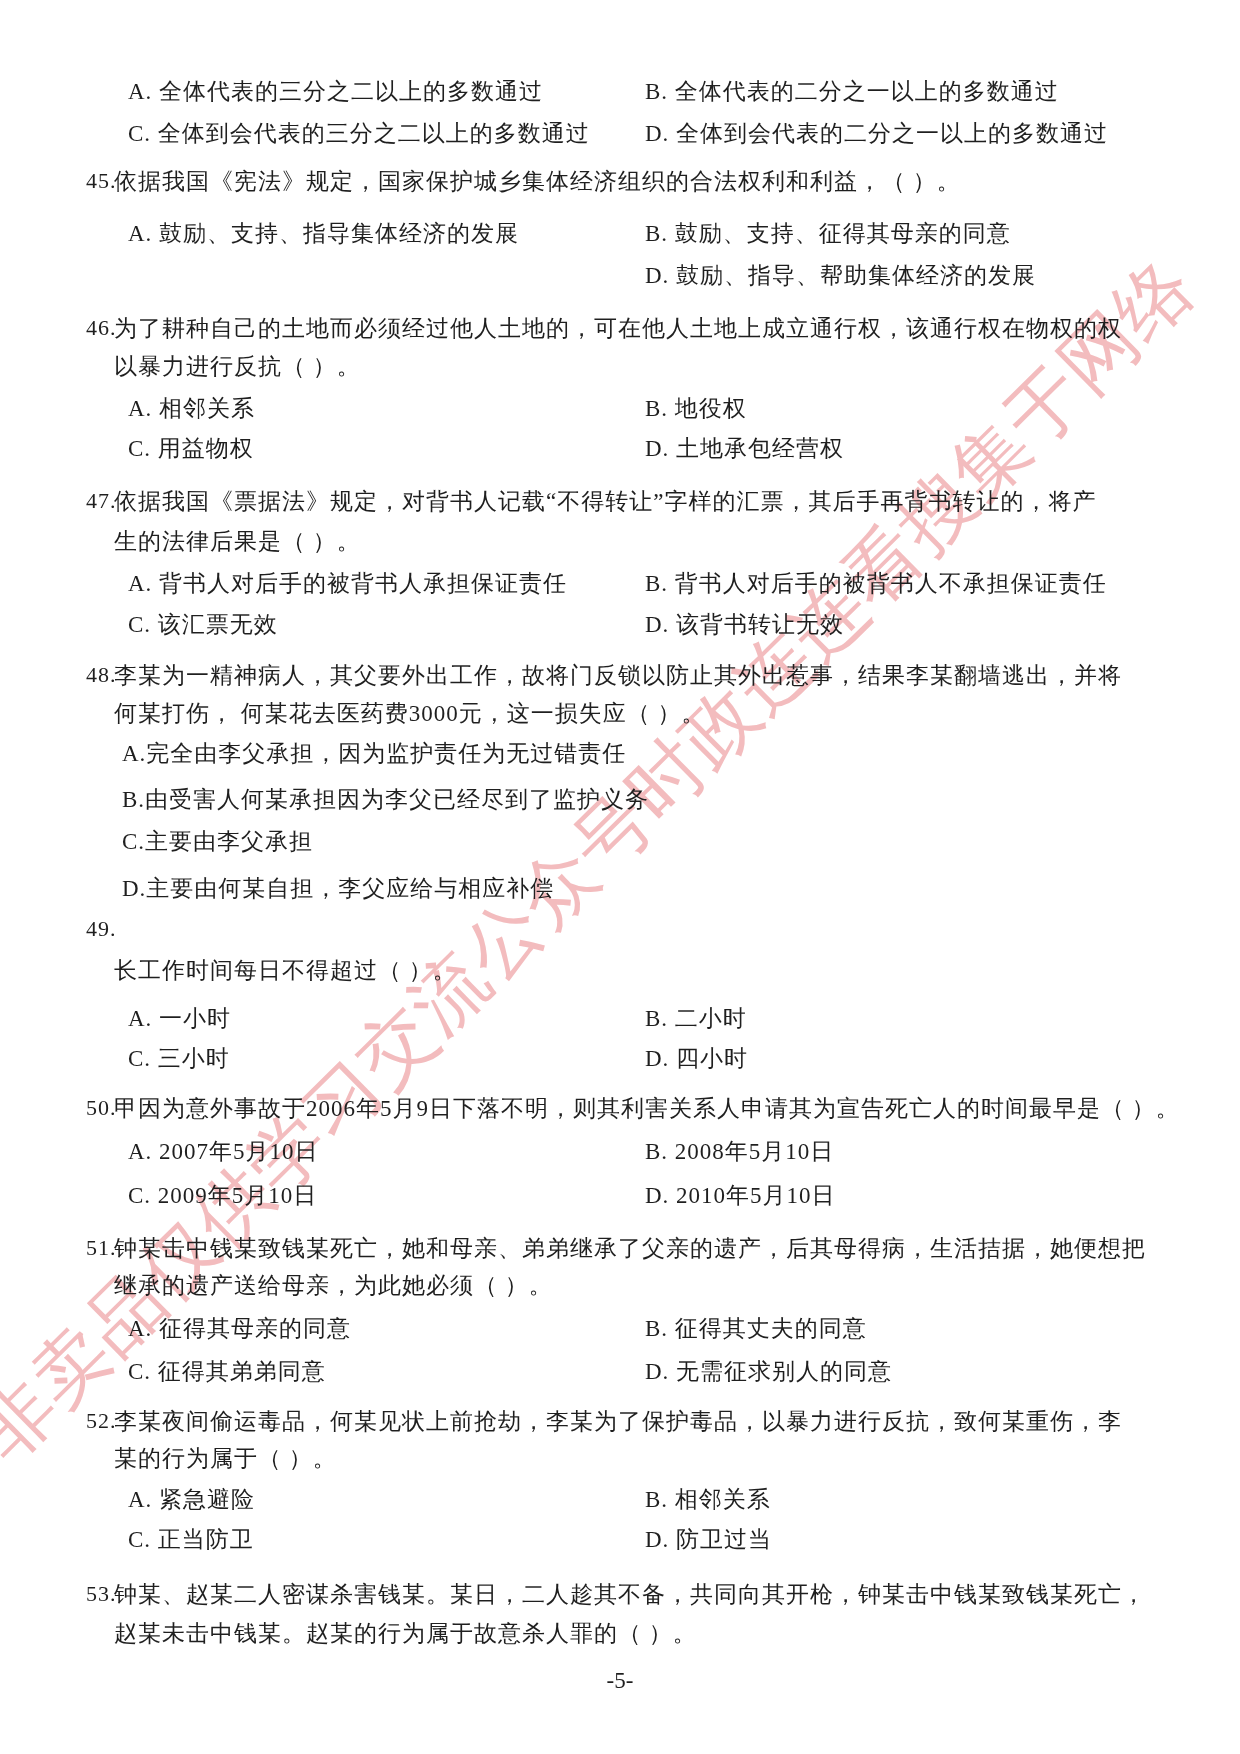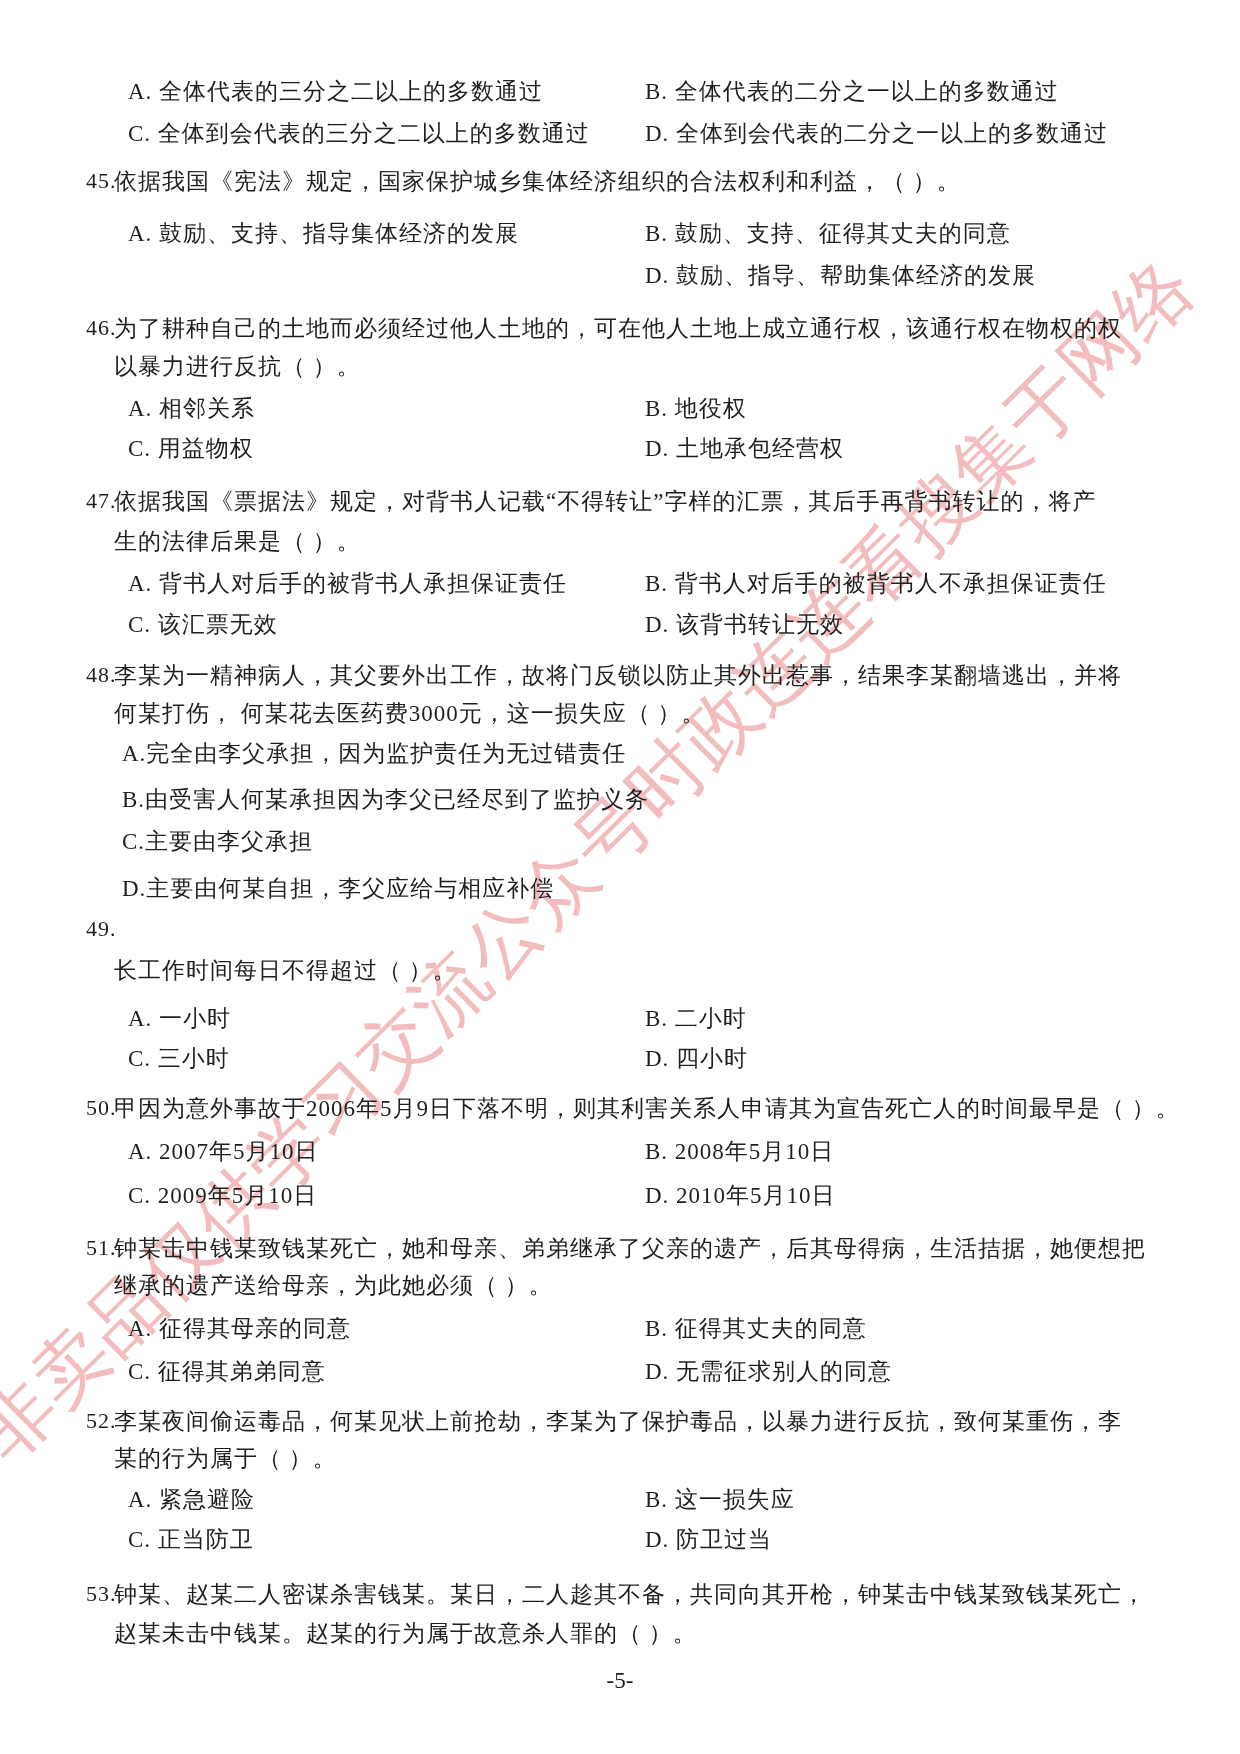--- a/index.html
+++ b/index.html
@@ -54,21 +54,21 @@
   <div id="watermark">非卖品仅供学习交流公众号时政连连看搜集于网络</div>
 
   <span class="t" style="left:128px;top:78px">A. 全体代表的三分之二以上的多数通过</span>
   <span class="t" style="left:645px;top:78px">B. 全体代表的二分之一以上的多数通过</span>
   <span class="t" style="left:128px;top:120px">C. 全体到会代表的三分之二以上的多数通过</span>
   <span class="t" style="left:645px;top:120px">D. 全体到会代表的二分之一以上的多数通过</span>
 
   <span class="t qnum" style="left:86px;top:168px">45.</span>
   <span class="t" style="left:114px;top:168px">依据我国《宪法》规定，国家保护城乡集体经济组织的合法权利和利益，（ ）。</span>
   <span class="t" style="left:128px;top:220px">A. 鼓励、支持、指导集体经济的发展</span>
-  <span class="t" style="left:645px;top:220px">B. 鼓励、支持、征得其丈夫的同意</span>
+  <span class="t" style="left:645px;top:220px">B. 鼓励、支持、征得其母亲的同意</span>
   <span class="t" style="left:645px;top:262px">D. 鼓励、指导、帮助集体经济的发展</span>
 
   <span class="t qnum" style="left:86px;top:315px">46.</span>
   <span class="t" style="left:114px;top:315px">为了耕种自己的土地而必须经过他人土地的，可在他人土地上成立通行权，该通行权在物权的权</span>
   <span class="t" style="left:114px;top:353px">以暴力进行反抗（ ）。</span>
   <span class="t" style="left:128px;top:395px">A. 相邻关系</span>
   <span class="t" style="left:645px;top:395px">B. 地役权</span>
   <span class="t" style="left:128px;top:435px">C. 用益物权</span>
   <span class="t" style="left:645px;top:435px">D. 土地承包经营权</span>
 
@@ -107,21 +107,21 @@
   <span class="t" style="left:114px;top:1272px">继承的遗产送给母亲，为此她必须（ ）。</span>
   <span class="t" style="left:128px;top:1315px">A. 征得其母亲的同意</span>
   <span class="t" style="left:645px;top:1315px">B. 征得其丈夫的同意</span>
   <span class="t" style="left:128px;top:1358px">C. 征得其弟弟同意</span>
   <span class="t" style="left:645px;top:1358px">D. 无需征求别人的同意</span>
 
   <span class="t qnum" style="left:86px;top:1408px">52.</span>
   <span class="t" style="left:114px;top:1408px">李某夜间偷运毒品，何某见状上前抢劫，李某为了保护毒品，以暴力进行反抗，致何某重伤，李</span>
   <span class="t" style="left:114px;top:1445px">某的行为属于（ ）。</span>
   <span class="t" style="left:128px;top:1486px">A. 紧急避险</span>
-  <span class="t" style="left:645px;top:1486px">B. 这一损失应</span>
+  <span class="t" style="left:645px;top:1486px">B. 相邻关系</span>
   <span class="t" style="left:128px;top:1526px">C. 正当防卫</span>
   <span class="t" style="left:645px;top:1526px">D. 防卫过当</span>
 
   <span class="t qnum" style="left:86px;top:1581px">53.</span>
   <span class="t" style="left:114px;top:1581px">钟某、赵某二人密谋杀害钱某。某日，二人趁其不备，共同向其开枪，钟某击中钱某致钱某死亡，</span>
   <span class="t" style="left:114px;top:1620px">赵某未击中钱某。赵某的行为属于故意杀人罪的（ ）。</span>
 
   <div id="footer">-5-</div>
 
 </div>

